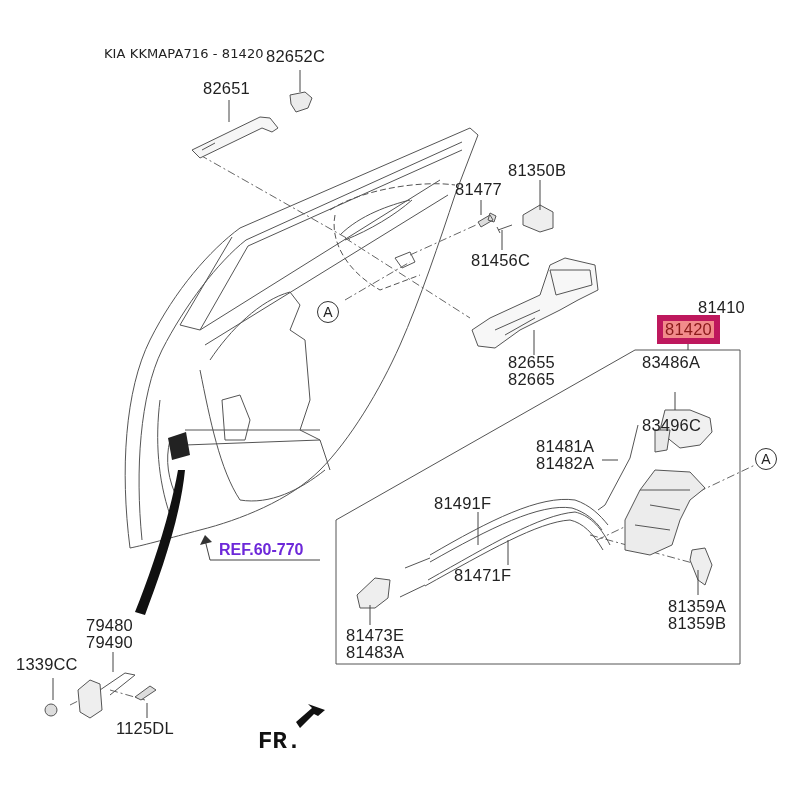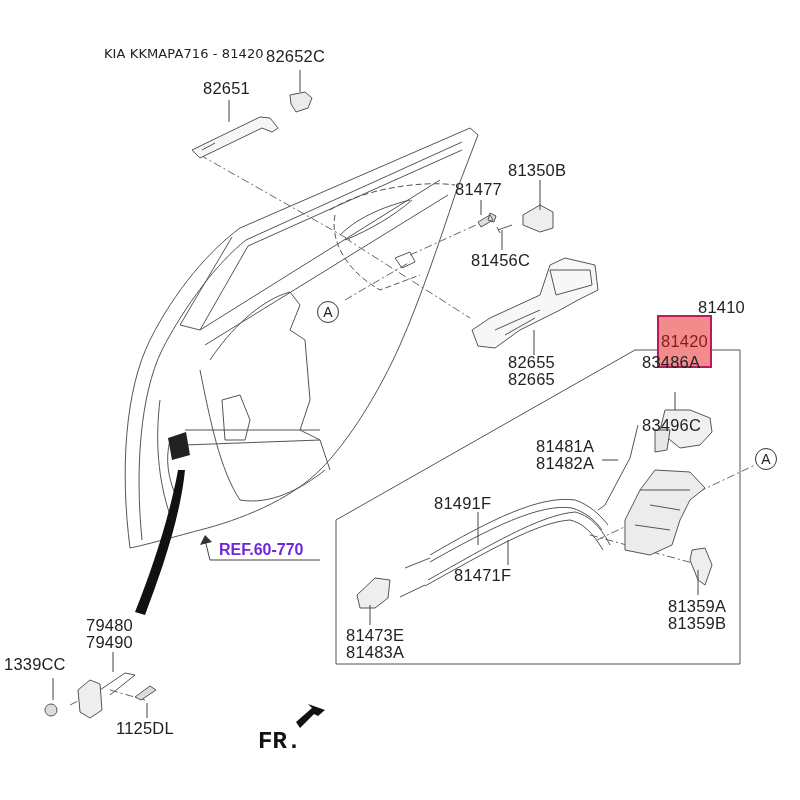--- a/index.html
+++ b/index.html
@@ -1,20 +1,20 @@
 <!DOCTYPE html>
 <html><head>
 <meta charset="utf-8">
 <style>
   html, body { margin:0; padding:0; background:#ffffff; }
   body { width:800px; height:800px; position:relative; overflow:hidden; font-family:"Liberation Sans", sans-serif; }
   #stage { position:absolute; left:0; top:0; width:800px; height:800px; }
   .lbl { position:absolute; font-family:"Liberation Sans", sans-serif; font-size:16.5px; color:#222; line-height:17px; white-space:nowrap; letter-spacing:0.2px; }
   .title { position:absolute; left:104px; top:46px; font-size:13px; color:#222; font-family:"DejaVu Sans", sans-serif; letter-spacing:0.1px; }
-  .hl { background:#f28b8b; border:2px solid #be185d; color:#8a1a1a; padding:16px 2px; }
+  .hl { background:#f28b8b; border:6px solid #be185d; color:#8a1a1a; padding:0 2px; }
   .ref { position:absolute; left:219px; top:541px; font-size:16px; font-weight:bold; color:#6d28d9; font-family:"Liberation Sans", sans-serif; }
   .fr { position:absolute; left:258px; top:728px; font-size:24px; font-weight:bold; color:#111; font-family:Liberation Mono, monospace; }
   .callout { position:absolute; width:20px; height:20px; border:1.3px solid #333; border-radius:50%; font-size:14px; text-align:center; line-height:20px; color:#222; background:#fff; font-family:"Liberation Sans", sans-serif; }
   svg { position:absolute; left:0; top:0; }
 </style>
 </head>
 <body>
 
 <div id="stage">
 
@@ -152,21 +152,21 @@
 <div class="lbl" style="left:536px;top:438px;">81481A</div>
 <div class="lbl" style="left:536px;top:455px;">81482A</div>
 <div class="lbl" style="left:434px;top:495px;">81491F</div>
 <div class="lbl" style="left:454px;top:567px;">81471F</div>
 <div class="lbl" style="left:346px;top:627px;">81473E</div>
 <div class="lbl" style="left:346px;top:644px;">81483A</div>
 <div class="lbl" style="left:668px;top:598px;text-align:right;">81359A</div>
 <div class="lbl" style="left:668px;top:615px;">81359B</div>
 <div class="lbl" style="left:86px;top:617px;">79480</div>
 <div class="lbl" style="left:86px;top:634px;">79490</div>
-<div class="lbl" style="left:4px;top:656px;">1339CC</div>
+<div class="lbl" style="left:16px;top:656px;">1339CC</div>
 <div class="lbl" style="left:116px;top:720px;">1125DL</div>
 
 <div class="callout" style="left:317px;top:301px;">A</div>
 <div class="callout" style="left:755px;top:448px;">A</div>
 
 <div class="ref">REF.60-770</div>
 <div class="fr">FR.</div>
 
 </div>
 

